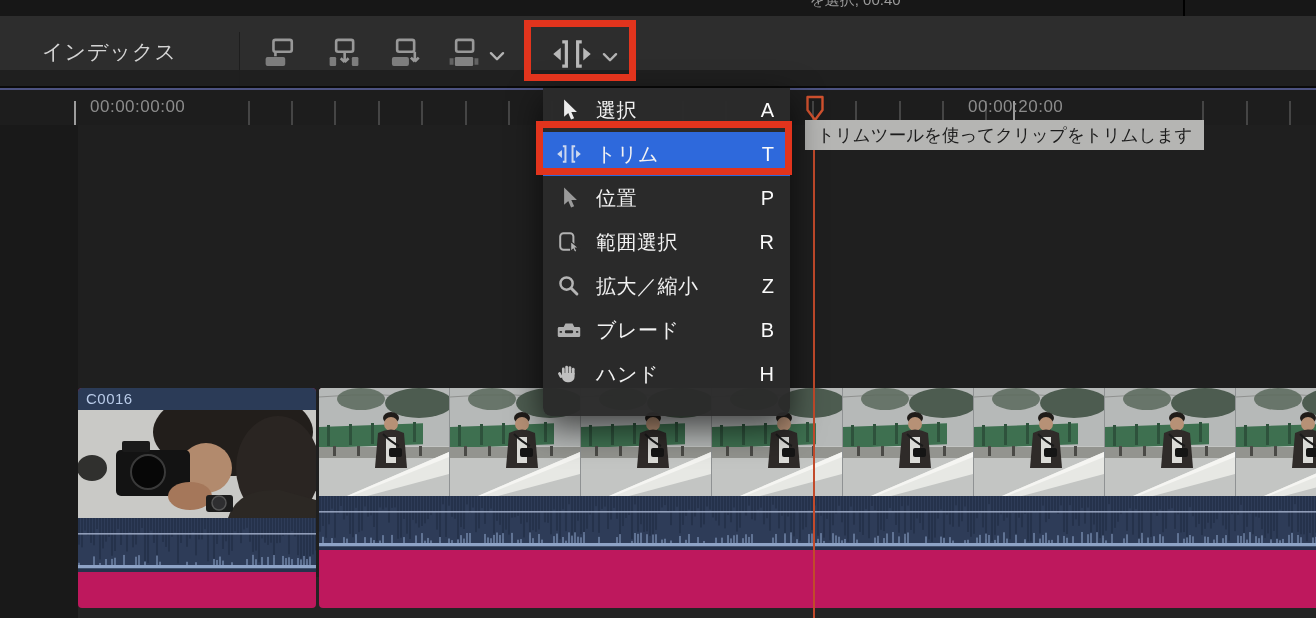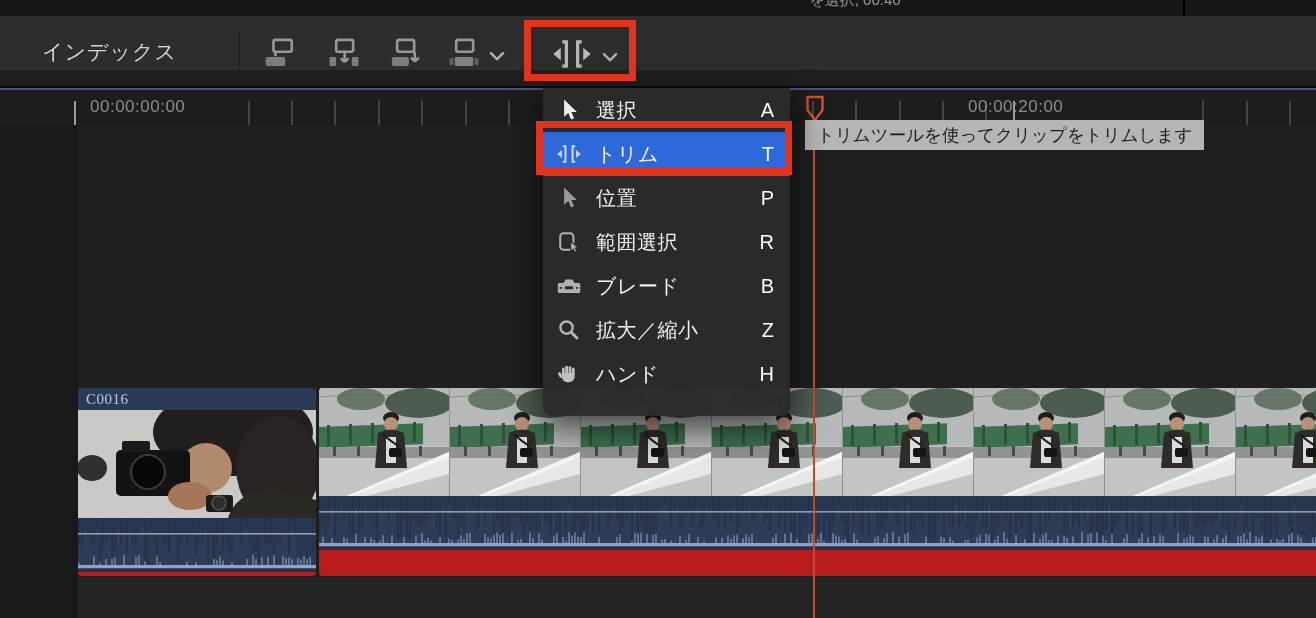--- a/index.html
+++ b/index.html
@@ -30,22 +30,22 @@
   
   #blue-line{position:absolute;left:0;top:88px;width:1316px;height:2.5px;background:#4c5280;}
   #ruler{position:absolute;left:0;top:90px;width:1316px;height:35px;background:#1d1d1d;}
   .tick{position:absolute;bottom:0;width:2px;height:24px;background:#454545;}
   .tick.bright{background:#9d9d9d;}
   .ruler-label{position:absolute;top:7px;font-size:17px;color:#8c8c8c;letter-spacing:.5px;white-space:nowrap;}
   
   #left-strip{position:absolute;left:0;top:125px;width:78px;height:493px;background:#191919;}
   #below-clips{position:absolute;left:78px;top:577px;width:1238px;height:41px;background:#242424;}
   
-  .clip{position:absolute;top:388px;height:188px;border-radius:4px;overflow:hidden;
-        background:#b91c1c;z-index:1;font-family:Liberation Serif, serif;}
+  .clip{position:absolute;top:388px;height:220px;border-radius:4px;overflow:hidden;
+        background:#be185d;z-index:1;}
   #clip-1{left:78px;width:238px;}
   #clip-2{left:319px;width:997px;border-radius:4px 0 0 4px;}
   .clip-title{height:22px;line-height:22px;background:#2b3b57;color:#b9cbe8;
               font-size:15px;padding-left:8px;letter-spacing:.5px;}
   .clip-video{position:relative;height:108px;background:#b9bbb9;overflow:hidden;display:flex;}
   .clip-video svg.full{width:100%;height:108px;display:block;}
   .clip-video svg.frame{width:130px;height:108px;flex:0 0 130px;display:block;border-right:1px solid rgba(20,25,35,.25);}
   .clip-audio{display:block;width:100%;height:54px;background:#2e3c58;}
   
   #playhead-marker{position:absolute;left:804px;top:95px;width:22px;height:28px;z-index:2;}
@@ -961,36 +961,36 @@
       <div class="menu-item">
         <span class="mi-icon icon-range-select">
           <svg>
             <use href="#sym-range-select"></use>
           </svg>
         </span>
         <span class="mi-label">範囲選択</span>
         <span class="mi-key">R</span>
       </div>
       <div class="menu-item">
+        <span class="mi-icon icon-zoom">
+          <svg>
+            <use href="#sym-zoom"></use>
+          </svg>
+        </span>
+        <span class="mi-label">拡大／縮小</span>
+        <span class="mi-key">Z</span>
+      </div>
+      <div class="menu-item">
         <span class="mi-icon icon-blade">
           <svg>
             <use href="#sym-blade"></use>
           </svg>
         </span>
         <span class="mi-label">ブレード</span>
         <span class="mi-key">B</span>
-      </div>
-      <div class="menu-item">
-        <span class="mi-icon icon-zoom">
-          <svg>
-            <use href="#sym-zoom"></use>
-          </svg>
-        </span>
-        <span class="mi-label">拡大／縮小</span>
-        <span class="mi-key">Z</span>
       </div>
       <div class="menu-item">
         <span class="mi-icon icon-hand">
           <svg>
             <use href="#sym-hand"></use>
           </svg>
         </span>
         <span class="mi-label">ハンド</span>
         <span class="mi-key">H</span>
       </div>

